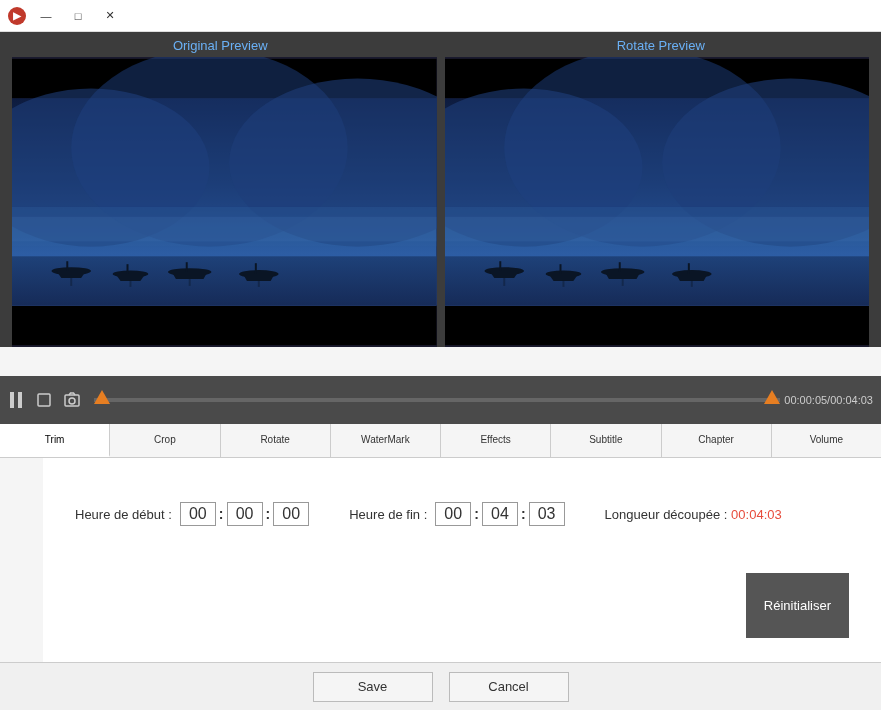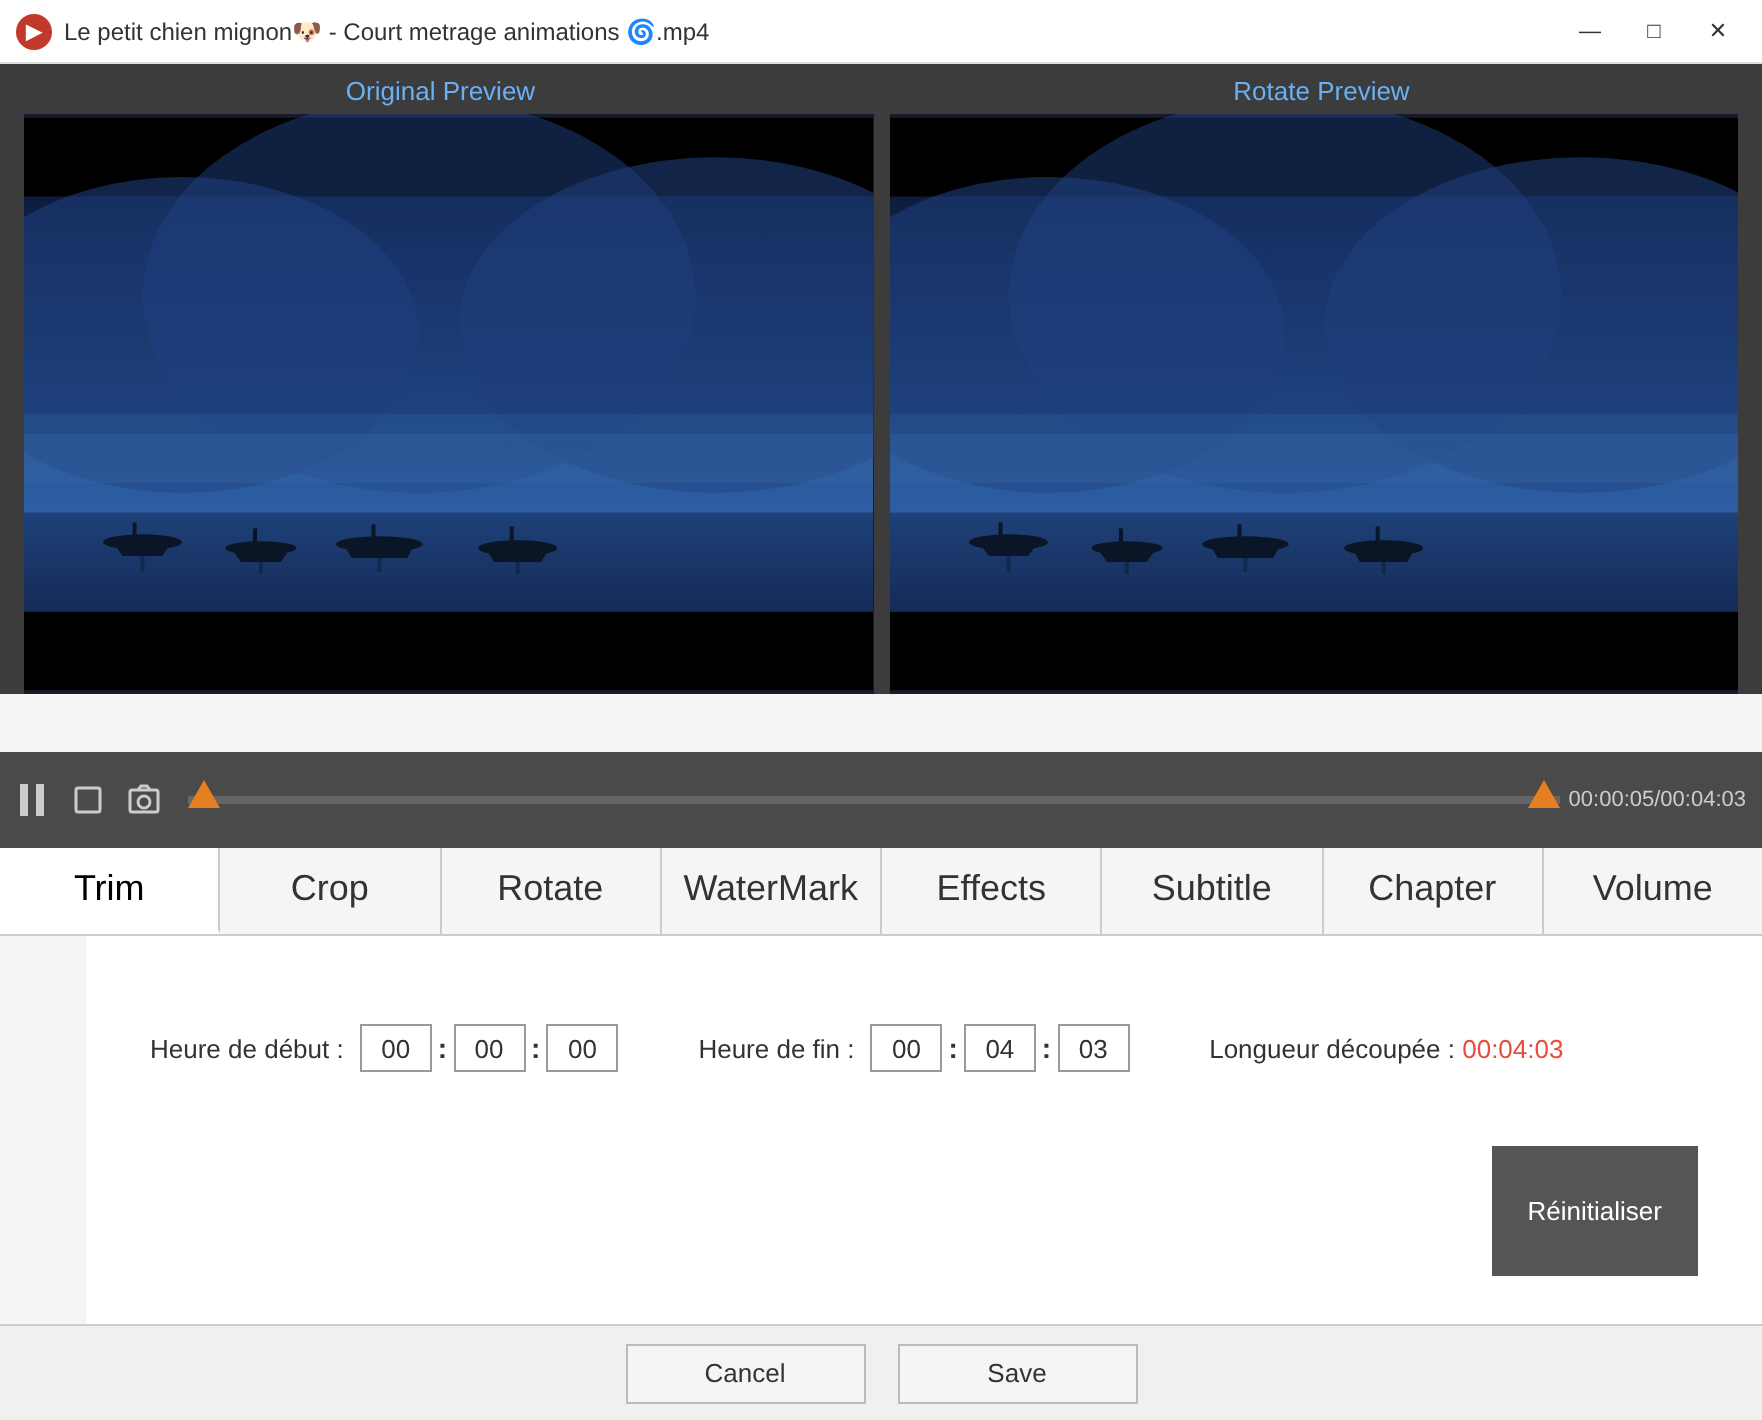--- a/index.html
+++ b/index.html
@@ -177,21 +177,21 @@
       border-bottom: 1px solid #ccc;
       flex-shrink: 0;
     }
 
     .tab-item {
       flex: 1;
       text-align: center;
       padding: 10px 4px;
       cursor: pointer;
       border-right: 1px solid #ccc;
-      font-size: 18px;
+      font-size: 10px;
       color: #333;
       background: #f5f5f5;
     }
     .tab-item:last-child { border-right: none; }
     .tab-item.active {
       background: #fff;
       border-bottom: 2px solid #fff;
       color: #000;
       font-weight: 500;
     }
@@ -223,21 +223,21 @@
       display: flex;
       align-items: center;
       gap: 2px;
     }
 
     .time-input {
       width: 36px;
       height: 24px;
       border: 1px solid #999;
       text-align: center;
-      font-size: 13px;
+      font-size: 16px;
       color: #333;
       background: #fff;
     }
 
     .time-separator {
       color: #333;
       font-size: 14px;
       font-weight: bold;
       margin: 0 1px;
     }
@@ -296,21 +296,20 @@
       height: 100%;
     }
   </style>
 </head>
 <body>
 
 <div id="title-bar">
   <div class="app-icon">
     <span>▶</span>
   </div>
-  <span class="title-text">Le petit chien mignon🐶 - Court metrage animations 🌀.mp4</span>
   <div class="window-controls">
     <button class="win-btn">—</button>
     <button class="win-btn">□</button>
     <button class="win-btn close">✕</button>
   </div>
 </div>
 
 <div id="main-content">
 
   <div id="preview-area">
@@ -499,17 +498,17 @@
         <span class="duration-value">00:04:03</span>
       </span>
     </div>
 
     <div class="panel-actions">
       <button class="btn-reinit">Réinitialiser</button>
     </div>
   </div>
 
   <div id="bottom-bar">
+    <button class="bottom-btn">Save</button>
     <button class="bottom-btn">Cancel</button>
-    <button class="bottom-btn">Save</button>
   </div>
 
 </div>
 
 </body></html>

